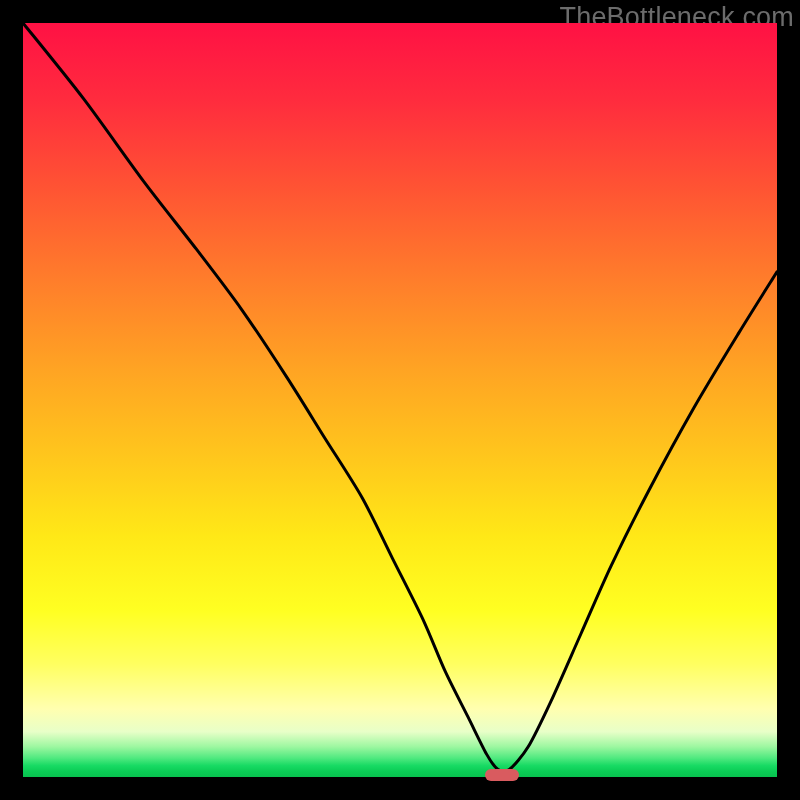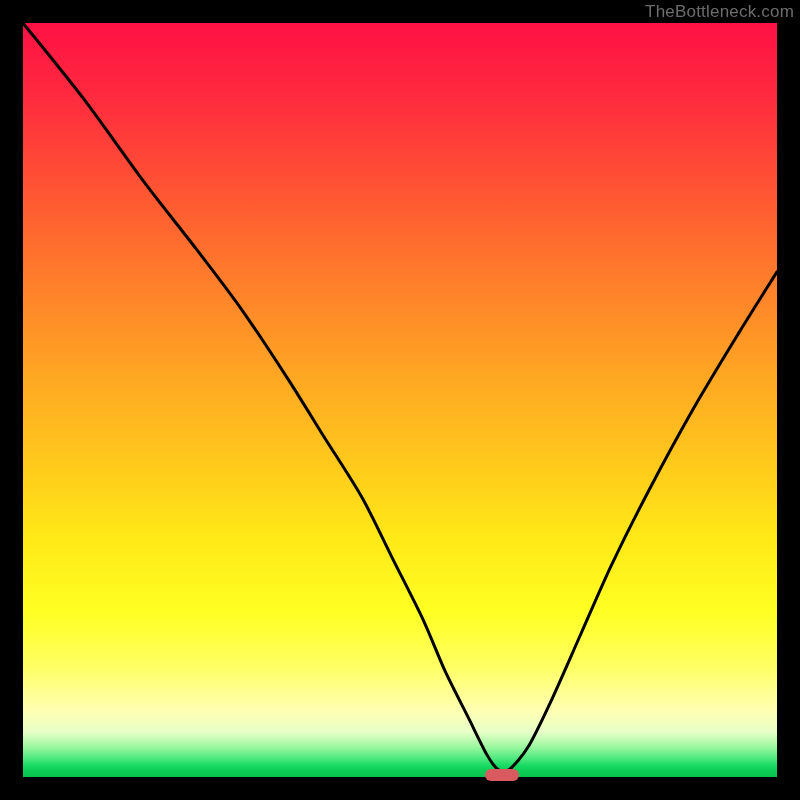--- a/index.html
+++ b/index.html
@@ -40,21 +40,21 @@
       #4fe97f 97.5%,
       #17da63 98.5%,
       #0acc55 99.3%,
       #08c24f 100%
     );
   }
   .watermark {
     position: absolute;
     top: 2px;
     right: 6px;
-    font-size: 17px;
+    font-size: 27px;
     font-weight: 500;
     color: #6c6c6c;
     letter-spacing: 0.2px;
     user-select: none;
   }
   svg.curve {
     position: absolute;
     left: 0;
     top: 0;
     width: 754px;

